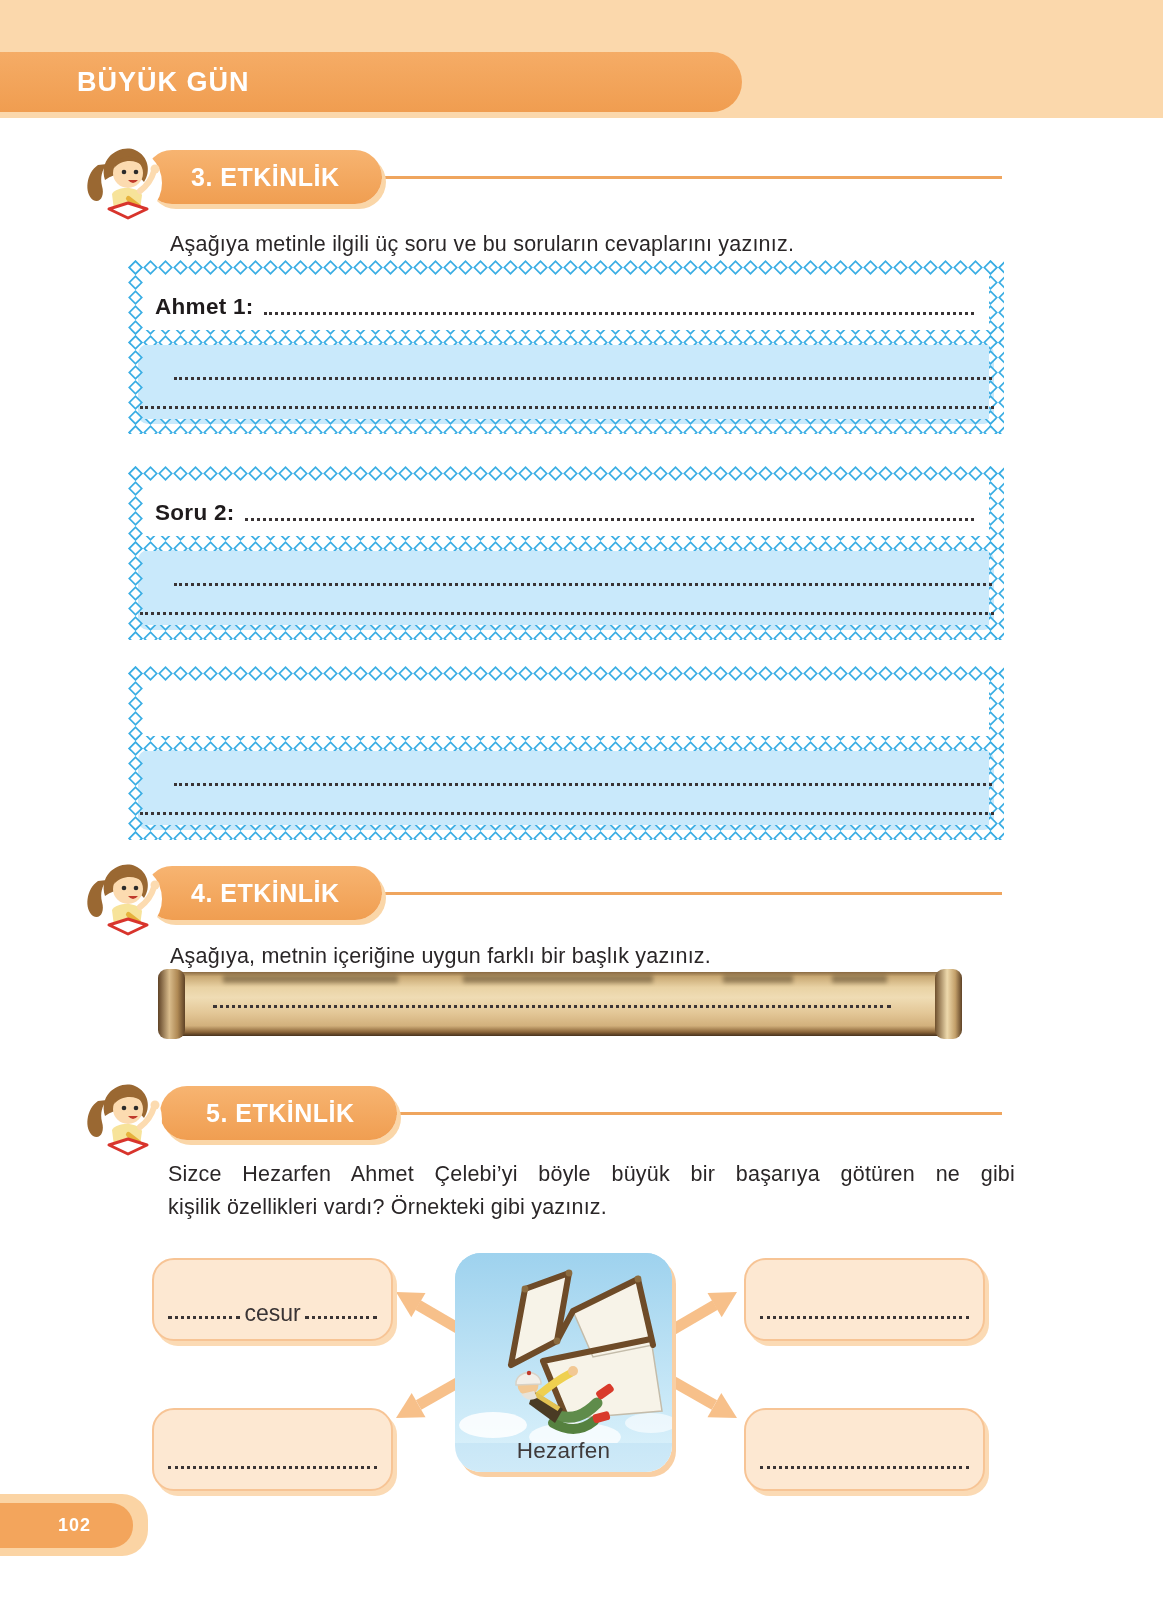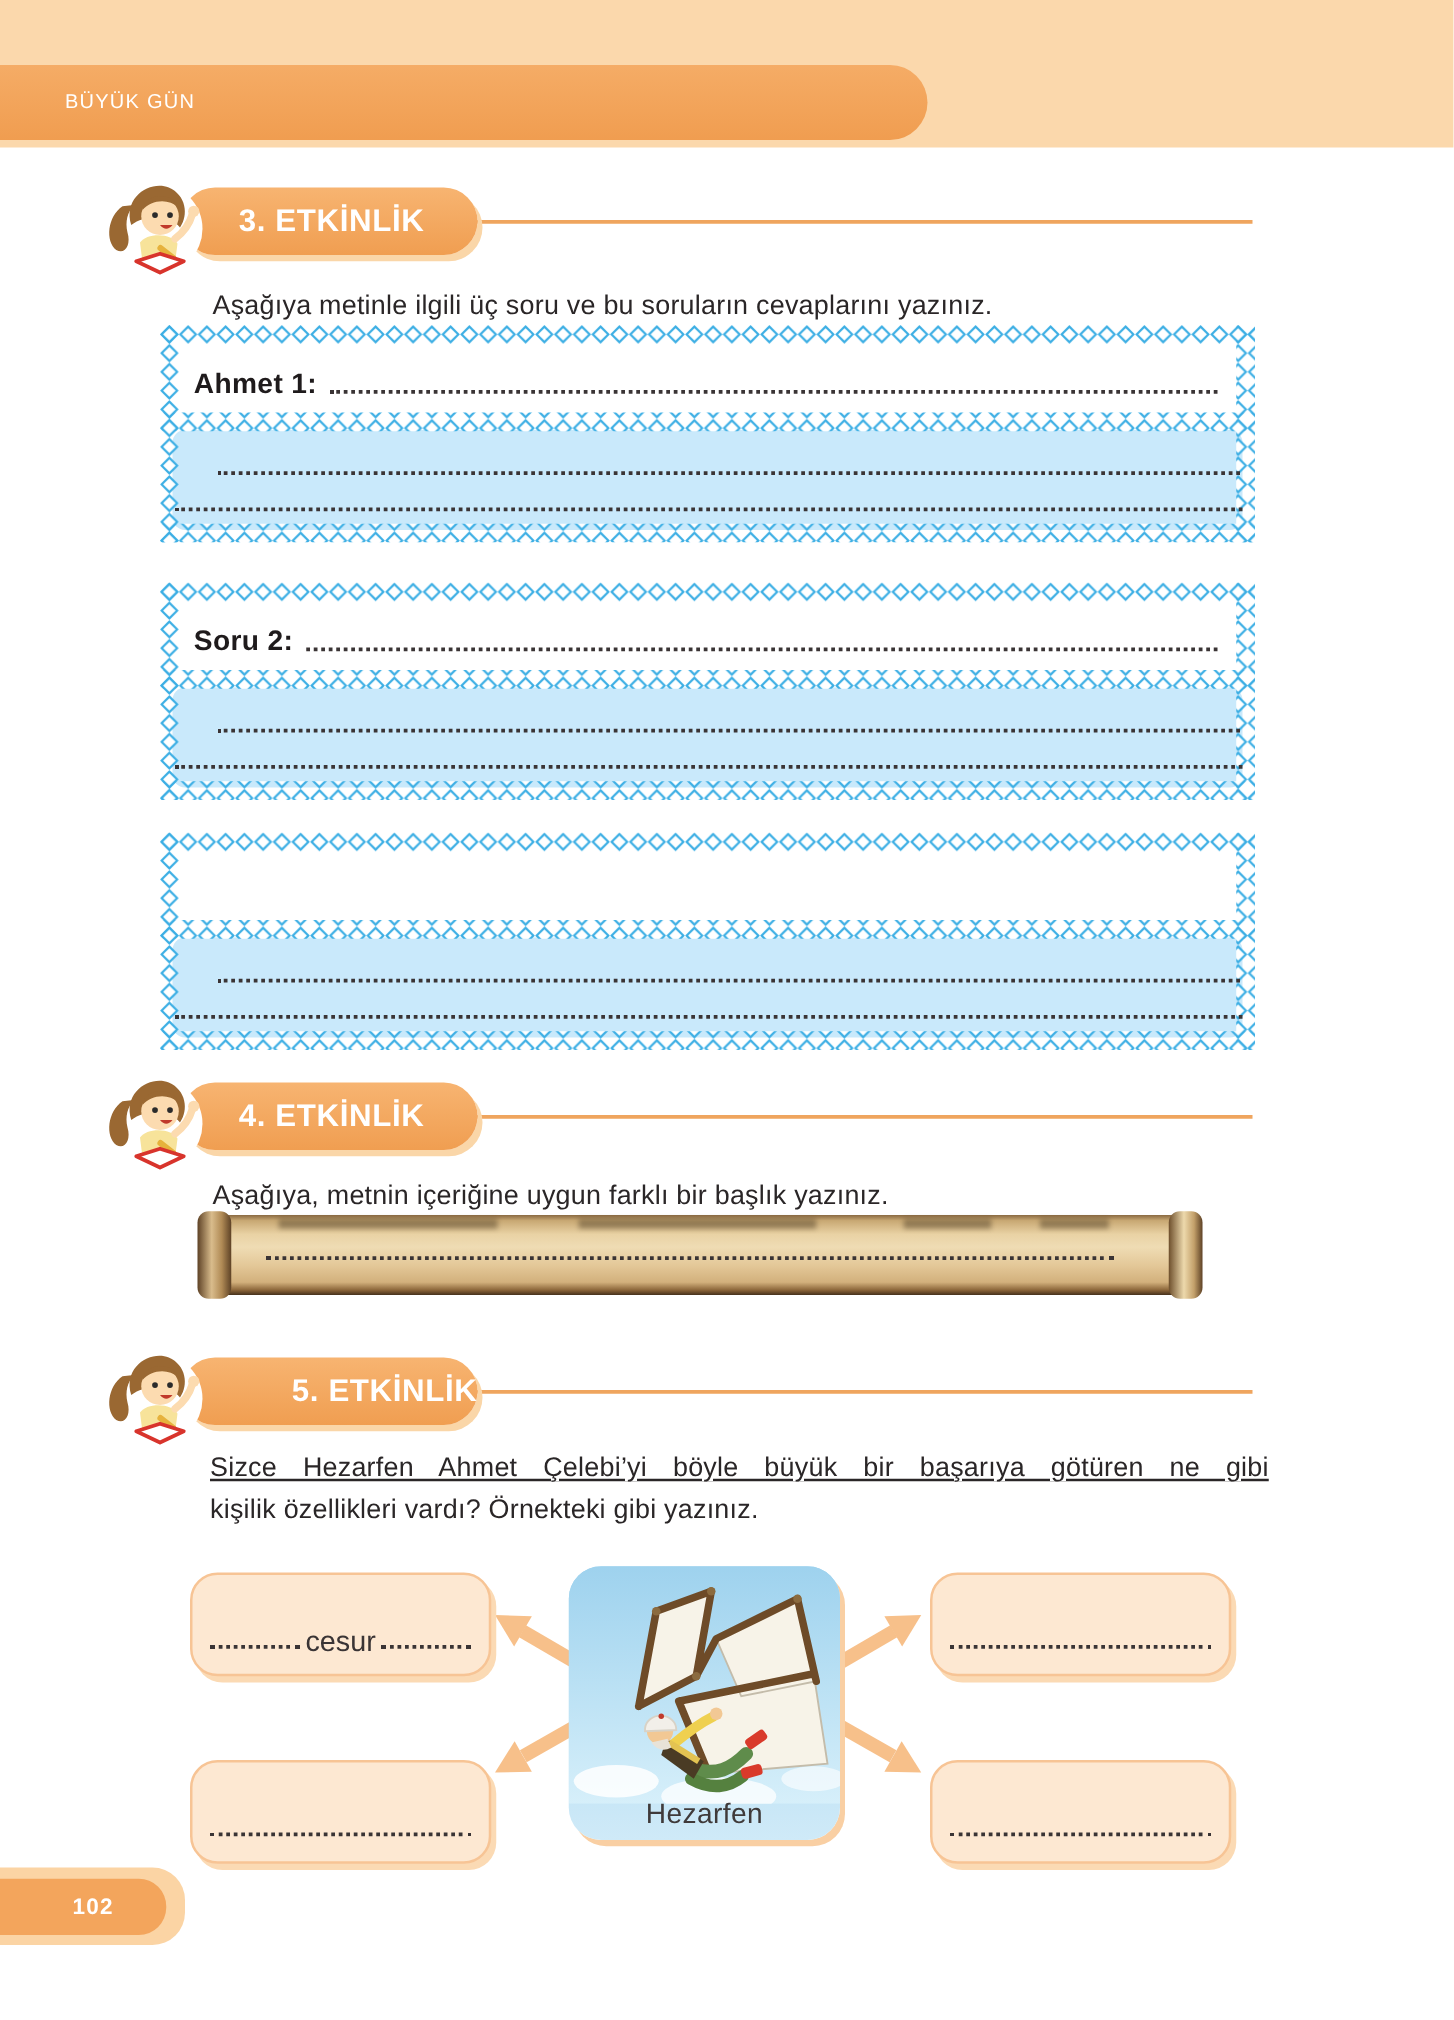--- a/index.html
+++ b/index.html
@@ -3,30 +3,30 @@
 <meta charset="utf-8">
 <style>
   html,body{margin:0;padding:0;background:#ffffff;}
   #page{
     position:relative; width:1163px; height:1616px; overflow:hidden;
     background:#ffffff; font-family:"Liberation Sans", sans-serif; color:#2A2627;
   }
   
   .top-band{position:absolute;left:0;top:0;width:1163px;height:118px;background:#FBD8AC;}
   .unit-bar{position:absolute;left:0;top:52px;width:742px;height:60px;background:linear-gradient(180deg,#F5AC66,#F09D50);border-radius:0 30px 30px 0;}
-  .unit-bar span{display:block;line-height:60px;padding-left:52px;color:#ffffff;font-size:16px;font-weight:normal;letter-spacing:1px;}
+  .unit-bar span{display:block;line-height:60px;padding-left:77px;color:#ffffff;font-size:27px;font-weight:bold;letter-spacing:1px;}
   
   .act-line{position:absolute;height:2.5px;background:#EFA55E;}
   .act-banner{position:absolute;width:237px;height:54px;background:linear-gradient(180deg,#F7B471,#F09E51);border-radius:27px;box-shadow:4px 5px 0 #FAD6A8;}
   .act-banner span{display:block;line-height:54px;padding-left:46px;color:#ffffff;font-size:25px;font-weight:bold;letter-spacing:0.5px;}
   .mascot{position:absolute;width:96px;height:96px;}
   
   .instr{position:absolute;left:128px;width:884px;font-size:21.5px;color:#2A2627;letter-spacing:0.2px;line-height:33px;}
   .instr .indent{text-indent:42px;}
-  .just{display:block;text-align:justify;text-align-last:justify;text-indent:40px;text-decoration:underline;}
+  .just{display:block;text-align:justify;text-align-last:justify;text-indent:40px;}
   
   .soru-box{position:absolute;left:128px;width:876px;height:174px;}
   .soru-box svg.frame{position:absolute;left:0;top:0;}
   .soru-row{position:absolute;left:27px;right:30px;top:26px;height:34px;display:flex;align-items:flex-end;}
   .soru-label{font-size:22.5px;font-weight:bold;color:#1F1B1C;letter-spacing:0.3px;}
   .dots{flex:1;border-bottom:3.5px dotted #3A3435;margin-left:10px;margin-bottom:5px;height:0;}
   .dotline{position:absolute;border-bottom:3.5px dotted #3A3435;height:0;}
   
   .scroll{position:absolute;left:163px;top:972px;width:794px;height:64px;
     background:linear-gradient(180deg,#8A6A42 0%,#C8A873 7%,#E9D2A4 24%,#EFDCB4 40%,#E3C797 64%,#D2B07C 84%,#8A6438 94%,#46311C 100%);}
@@ -172,21 +172,21 @@
     <div class="smudge" style="left:60px;width:175px;"></div>
     <div class="smudge" style="left:300px;width:190px;"></div>
     <div class="smudge" style="left:560px;width:70px;"></div>
     <div class="smudge" style="right:70px;width:55px;"></div>
     <div class="dotline" style="left:50px;right:66px;top:33px;"></div>
     <div class="roll l"></div>
     <div class="roll r"></div>
   </div>
 
   <div class="act-line" style="left:372px;top:1112px;width:630px;"></div>
-  <div class="act-banner" style="left:145px;top:1086px;text-align:right;">
+  <div class="act-banner" style="left:160px;top:1086px;">
     <span>5. ETKİNLİK</span>
   </div>
   <svg class="mascot" style="left:76px;top:1069px;" viewBox="0 0 96 96">
     <circle cx="50" cy="50" r="36" fill="#ffffff"></circle>
     <path d="M22,32 C10,40 8,60 17,67 C24,71 29,63 26,53 C24,44 26,37 31,31 Z" fill="#9A6832"></path>
     <path d="M29,47 C22,24 45,11 59,17 C73,23 75,39 68,49 C60,39 41,38 29,47 Z" fill="#9A6832"></path>
     <circle cx="52" cy="40" r="15" fill="#FCDBB0"></circle>
     <path d="M38,35 C39,22 62,19 67,33 C58,25 45,27 38,35 Z" fill="#9A6832"></path>
     <circle cx="48" cy="39" r="2.3" fill="#2b2b2b"></circle>
       <circle cx="60" cy="39" r="2.3" fill="#2b2b2b"></circle>

